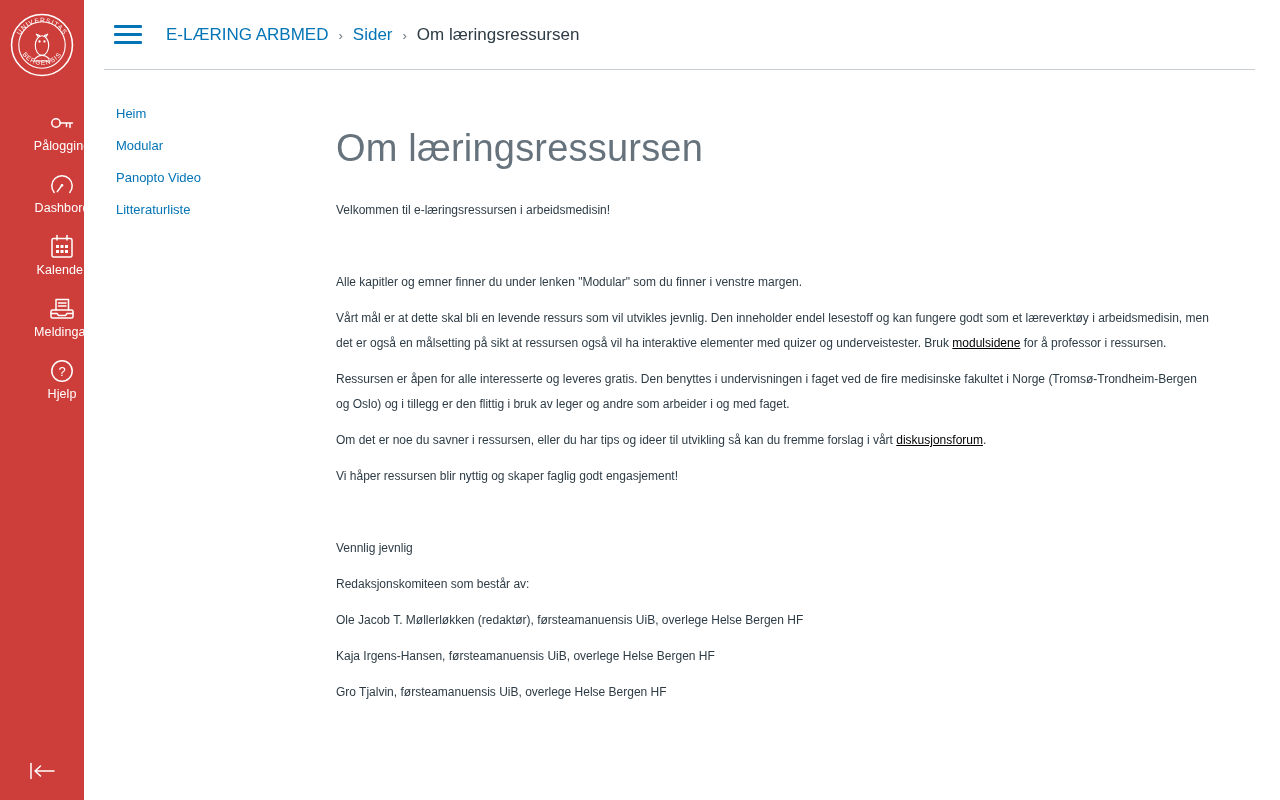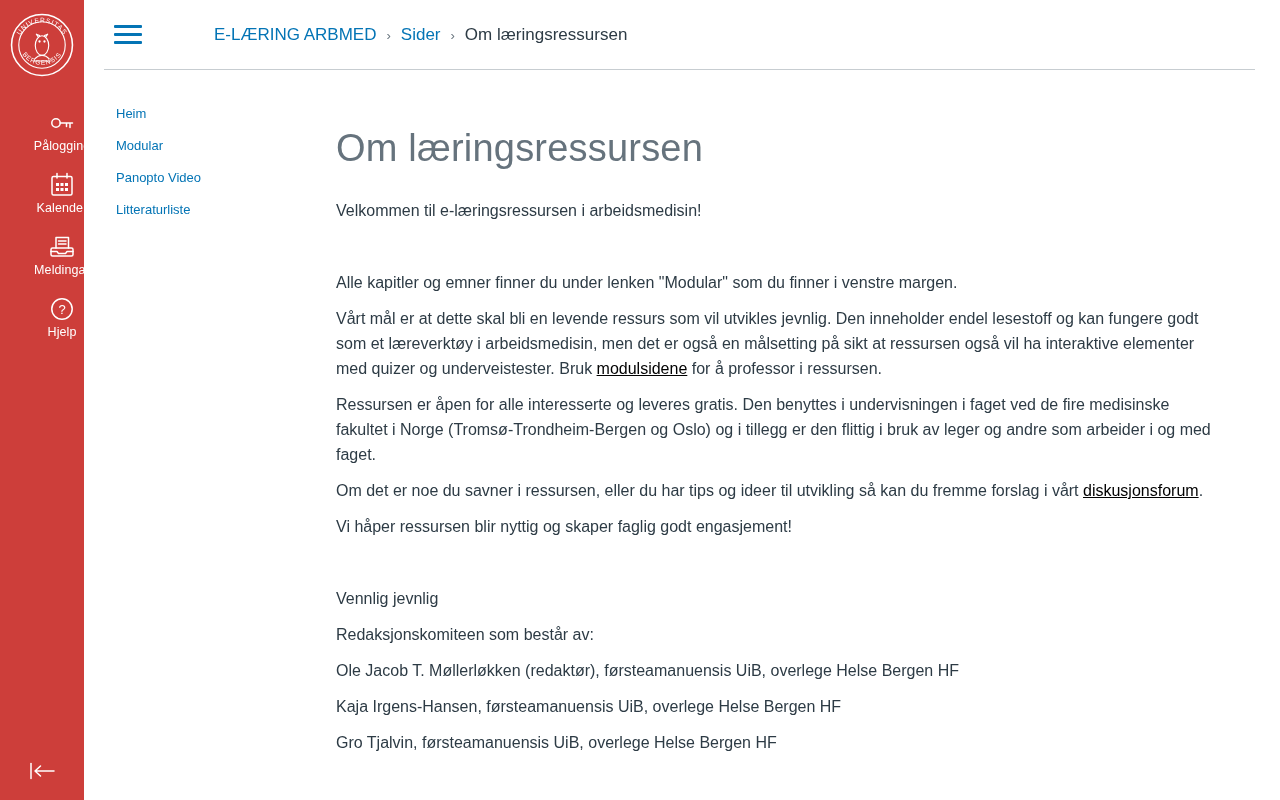--- a/index.html
+++ b/index.html
@@ -38,21 +38,20 @@
   }
 
   
   .main { position: absolute; left: 84px; top: 0; width: 1196px; height: 800px; }
 
   .topbar {
     height: 70px;
     margin: 0 25px 0 20px;
     display: flex; align-items: center;
     border-bottom: 1px solid #C7CDD1;
-    gap: 48px;
   }
   .hamburger {
     background: none; border: none; cursor: pointer;
     width: 30px; padding: 2px; margin: 0 24px 0 8px;
     display: flex; flex-direction: column; gap: 5px;
   }
   .hamburger span { display: block; height: 3px; width: 28px; background: #0374B5; border-radius: 1px; }
   .breadcrumb { display: flex; align-items: center; font-size: 17px; }
   .breadcrumb a { color: #0374B5; text-decoration: none; cursor: pointer; }
   .crumb-sep { color: #6B7780; font-size: 13px; margin: 0 10px; padding-top: 2px; }
@@ -67,21 +66,21 @@
     font-size: 13px; margin-bottom: 17px; cursor: pointer;
   }
 
   
   .content { flex: 1; padding: 0 69px 0 0; }
   .page-title {
     margin-top: 57px; margin-bottom: 28px;
     font-size: 38px; font-weight: 300; color: #66737D;
     letter-spacing: .2px;
   }
-  .content p { font-size: 16px; line-height: 25px; margin: 0 0 11px; max-width: 875px; }
+  .content p { font-size: 12px; line-height: 25px; margin: 0 0 11px; max-width: 875px; }
   .content .spacer { height: 36px; }
   .content a { color: #000000; text-decoration: underline; cursor: pointer; }
 
   svg .st { stroke: #fff; stroke-width: 1.5; fill: none; stroke-linecap: round; stroke-linejoin: round; }
   svg .thin { stroke: #fff; stroke-width: 1.1; fill: none; stroke-linecap: round; stroke-linejoin: round; }
   svg .seal-txt { fill: #fff; font-family: "Liberation Sans", sans-serif; font-size: 6.3px; letter-spacing: .9px; }
 </style>
 </head>
 <body>
 
@@ -119,20 +118,30 @@
     <div class="gnav-item">
       <span class="ic">
         <svg viewBox="0 0 26 26" width="26" height="26">
           <circle class="st" cx="7" cy="13" r="4.2"></circle>
           <path class="st" d="M11.2,13 H23.5 M17.5,13 v3.4 M21,13 v4.4"></path>
         </svg>
       </span>
       <span class="gnav-label">Pålogging</span>
     </div>
 
+    <div class="gnav-item">
+      <span class="ic">
+        <svg viewBox="0 0 26 26" width="26" height="26">
+          <path class="st" d="M5.2,20.5 A 10.2,10.2 0 1 1 20.8,20.5"></path>
+          <path class="st" d="M13,13.2 L8.3,19.6"></path>
+          <circle cx="13" cy="13.2" r="1.3" fill="#fff"></circle>
+        </svg>
+      </span>
+      <span class="gnav-label">Dashbord</span>
+    </div>
 
     <div class="gnav-item">
       <span class="ic">
         <svg viewBox="0 0 26 26" width="26" height="26">
           <rect class="st" x="3" y="4.5" width="20" height="18.5" rx="1.5"></rect>
           <path class="st" d="M8,1.5 v4.5 M18,1.5 v4.5"></path>
           <g fill="#fff">
             <rect x="7" y="11" width="3" height="3"></rect>
             <rect x="11.5" y="11" width="3" height="3"></rect>
             <rect x="16" y="11" width="3" height="3"></rect>

